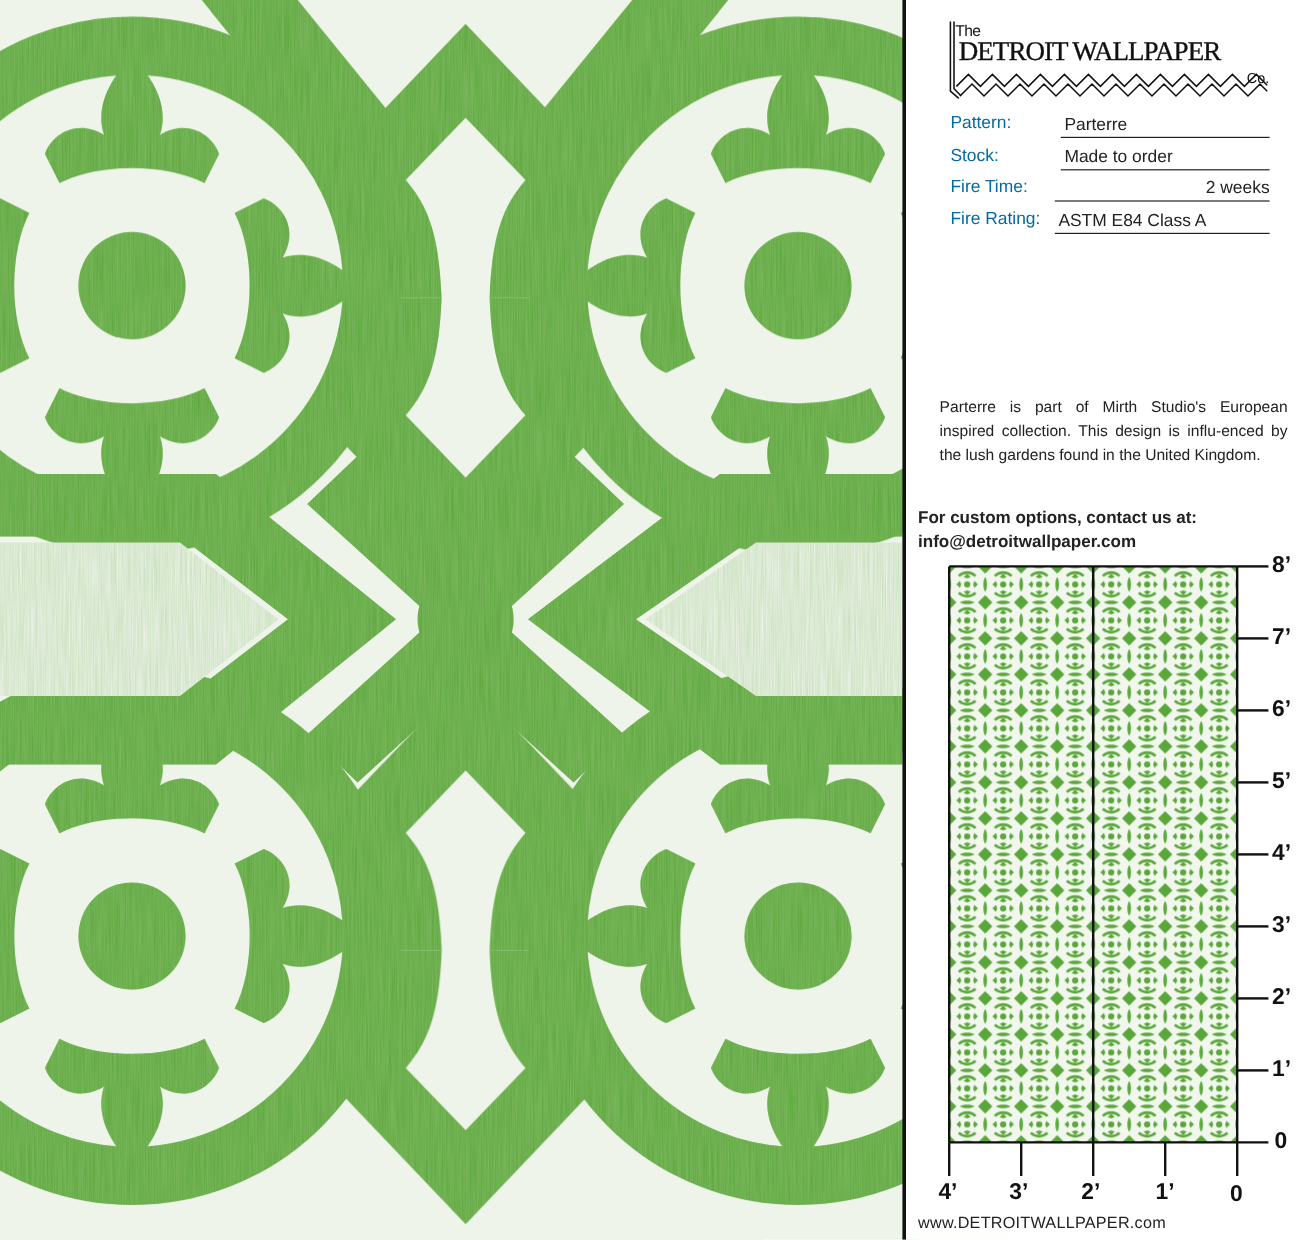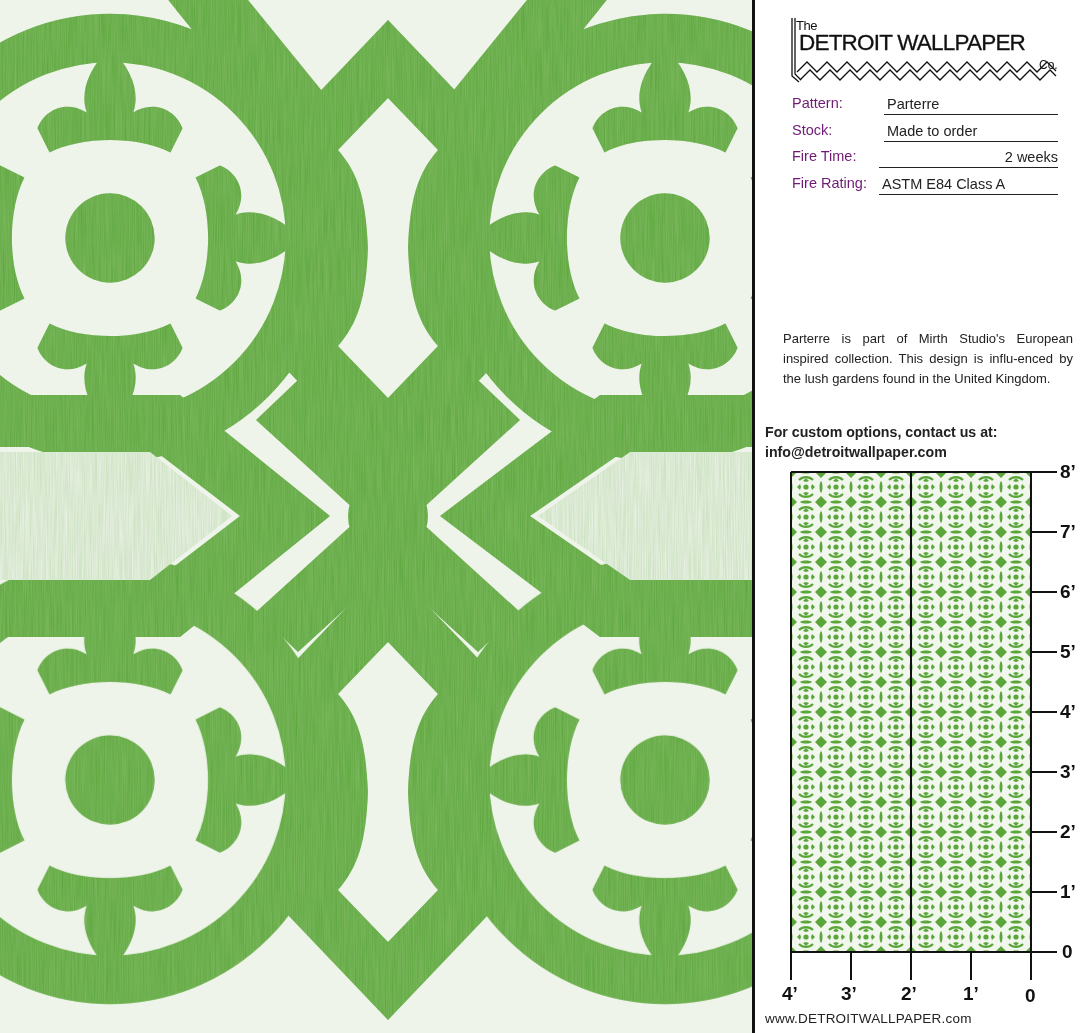--- a/index.html
+++ b/index.html
@@ -21,33 +21,33 @@
     position: absolute; left: 755px; top: 0; width: 325px; height: 1033px; background: #fff; margin-left: 10px;
   }
   
   #logo { position: absolute; left: 23px; top: 14px; width: 290px; height: 70px; }
   #logo .the {
     position: absolute; left: 8px; top: 4px; font-size: 13px; letter-spacing: -0.5px;
     color: #111;
   }
   #logo .name {
     position: absolute; left: 11px; top: 16px; font-size: 22.5px; font-weight: normal;
-    letter-spacing: -0.8px; color: #111; white-space: nowrap;
+    letter-spacing: -0.8px; color: #111; white-space: nowrap; font-family: Liberation Serif, serif;
     -webkit-text-stroke: 0.3px #111;
   }
   #logo .co {
     position: absolute; left: 251px; top: 44px; font-size: 12px; color: #111;
   }
   #logo svg { position: absolute; left: 0; top: 0; }
 
   
   #specs { position: absolute; left: 27px; top: 95px; width: 270px; }
   .spec-row { position: relative; height: 26.5px; }
   .spec-label {
-    position: absolute; left: 0; top: 0; font-size: 14.5px; color: #701a75; white-space: nowrap;
+    position: absolute; left: 0; top: 0; font-size: 14.5px; color: #0369a1; white-space: nowrap;
   }
   .spec-value {
     position: absolute; left: 92px; top: 0; width: 174px; font-size: 14.5px; color: #222;
     border-bottom: 1.6px solid #222; padding-left: 3px; line-height: 18px; white-space: nowrap;
     box-sizing: border-box; height: 20px;
   }
   .spec-row.fire .spec-value { left: 87px; width: 179px; }
   .spec-row.lead .spec-value { left: 87px; width: 179px; text-align: right; }
 
   #description {

